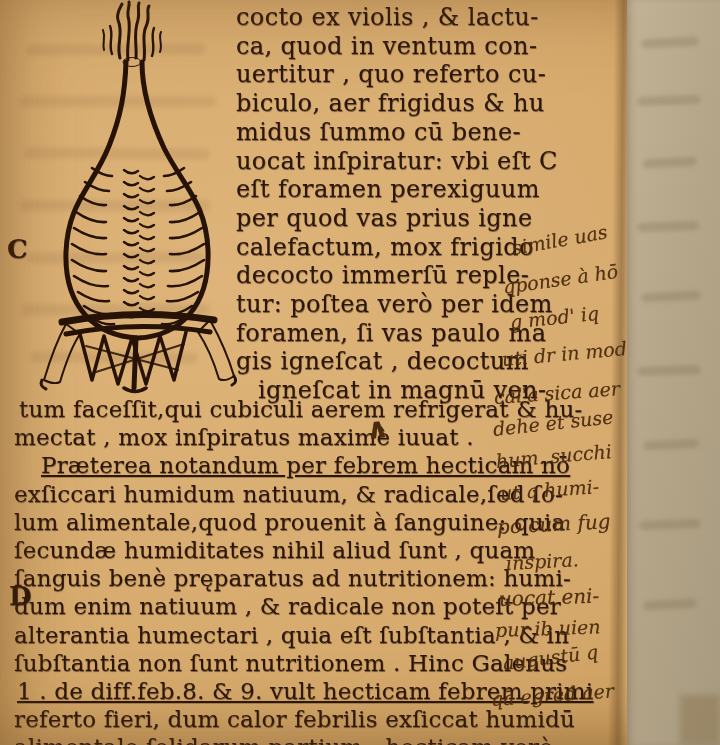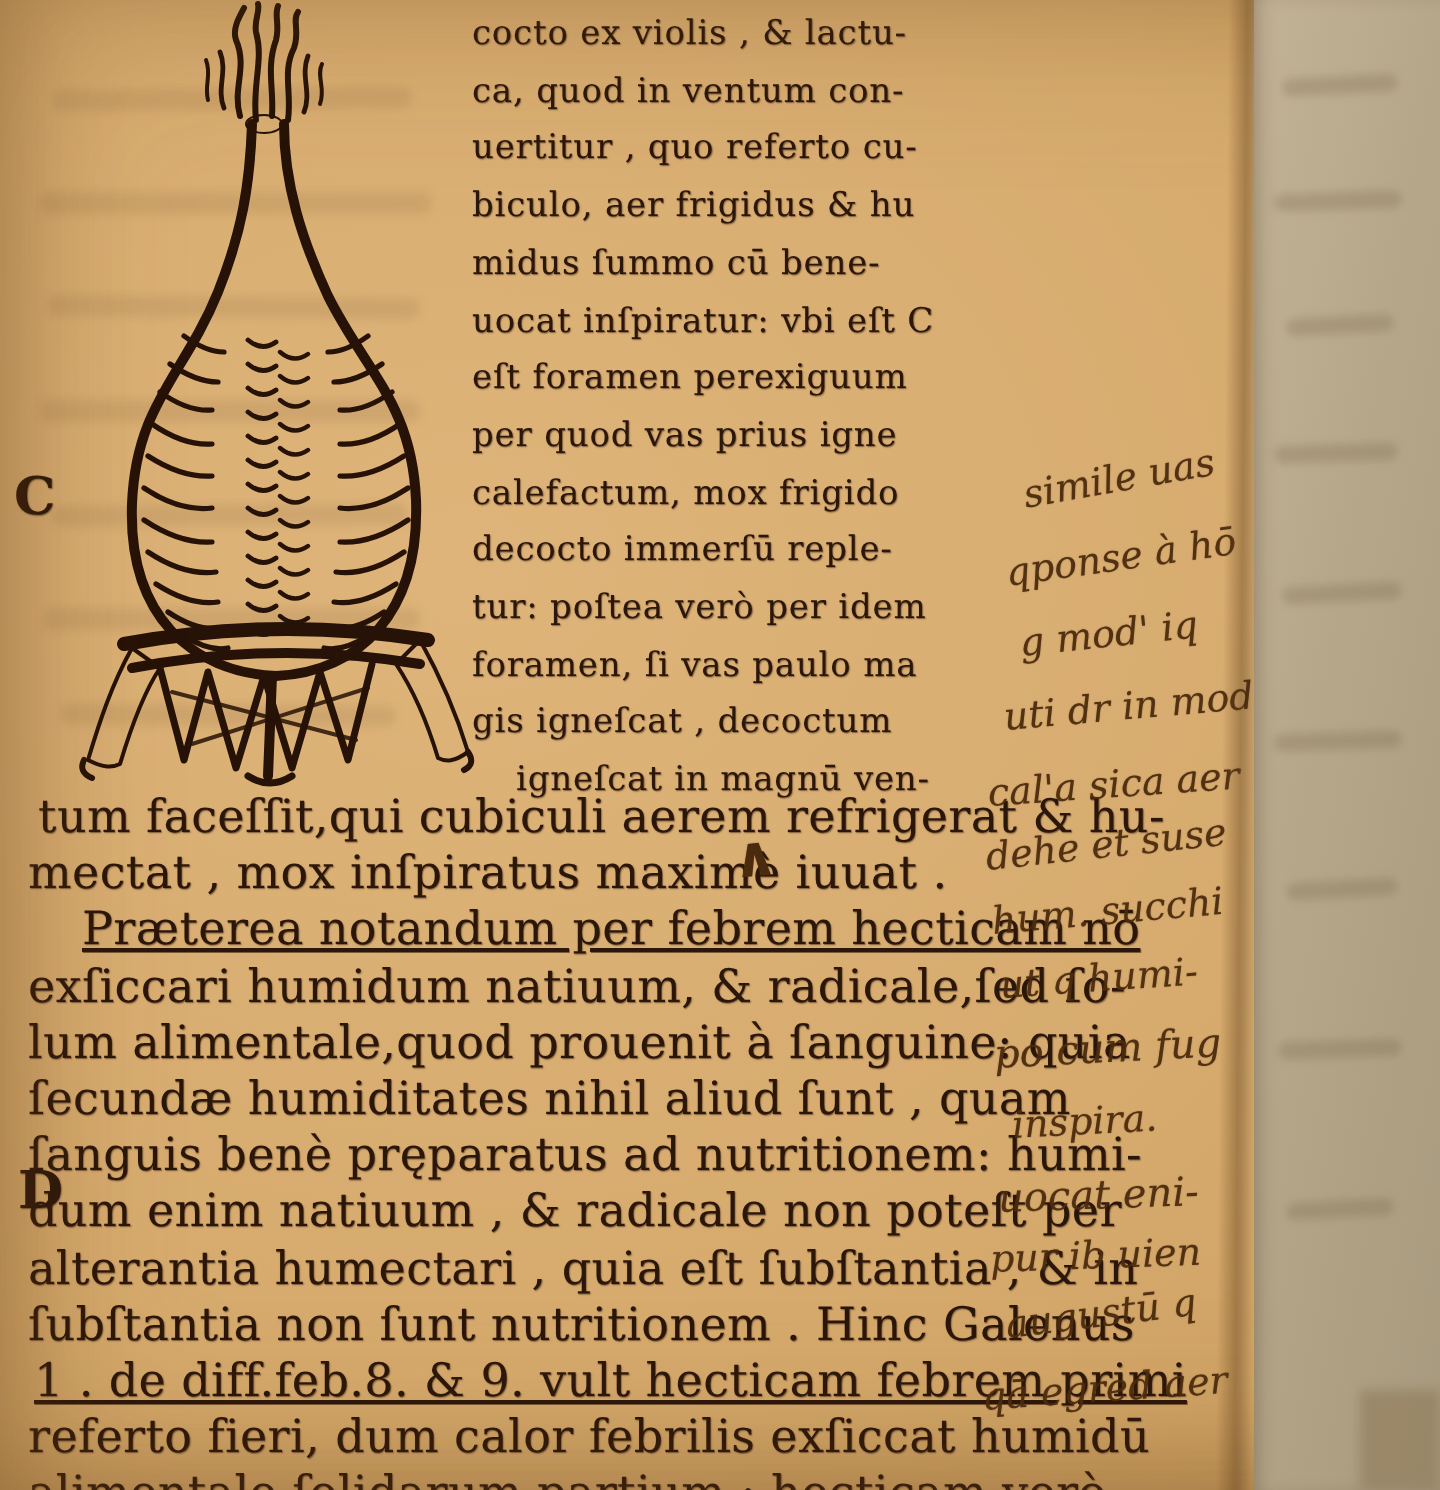--- a/index.html
+++ b/index.html
@@ -19,21 +19,21 @@
   .showthrough span:nth-of-type(1){left:26px;top:44px;width:180px;transform:rotate(-.6deg);}
   .showthrough span:nth-of-type(2){left:20px;top:96px;width:196px;}
   .showthrough span:nth-of-type(3){left:24px;top:148px;width:186px;transform:rotate(.5deg);}
   .showthrough span:nth-of-type(4){left:20px;top:200px;width:190px;}
   .showthrough span:nth-of-type(5){left:26px;top:252px;width:178px;transform:rotate(-.4deg);}
   .showthrough span:nth-of-type(6){left:22px;top:304px;width:188px;}
   .showthrough span:nth-of-type(7){left:30px;top:352px;width:168px;transform:rotate(.4deg);}
   
   :root{--ink:#2b160a;--hand:#4b2b0e;}
   .column{position:absolute;left:236px;top:3px;width:386px;color:var(--ink);
-    font-size:17px;line-height:28.7px;letter-spacing:.4px;white-space:nowrap;
+    font-size:24px;line-height:28.7px;letter-spacing:.4px;white-space:nowrap;
     text-shadow:.4px .5px .7px rgba(43,22,10,.55);}
   .tl-13{padding-left:22px;}
   .bodytext{position:absolute;left:14px;top:395px;width:640px;color:var(--ink);
     font-size:23px;line-height:28.2px;letter-spacing:.2px;white-space:nowrap;
     text-shadow:.4px .5px .7px rgba(43,22,10,.55);}
   .bl-0{padding-left:5px;}
   .bl-2{padding-left:27px;text-decoration:underline;}
   .bl-10{padding-left:3px;text-decoration:underline;}
   .margin-letter{position:absolute;color:var(--ink);font-size:26px;font-weight:bold;
     text-shadow:.4px .5px .8px rgba(43,22,10,.6);}

